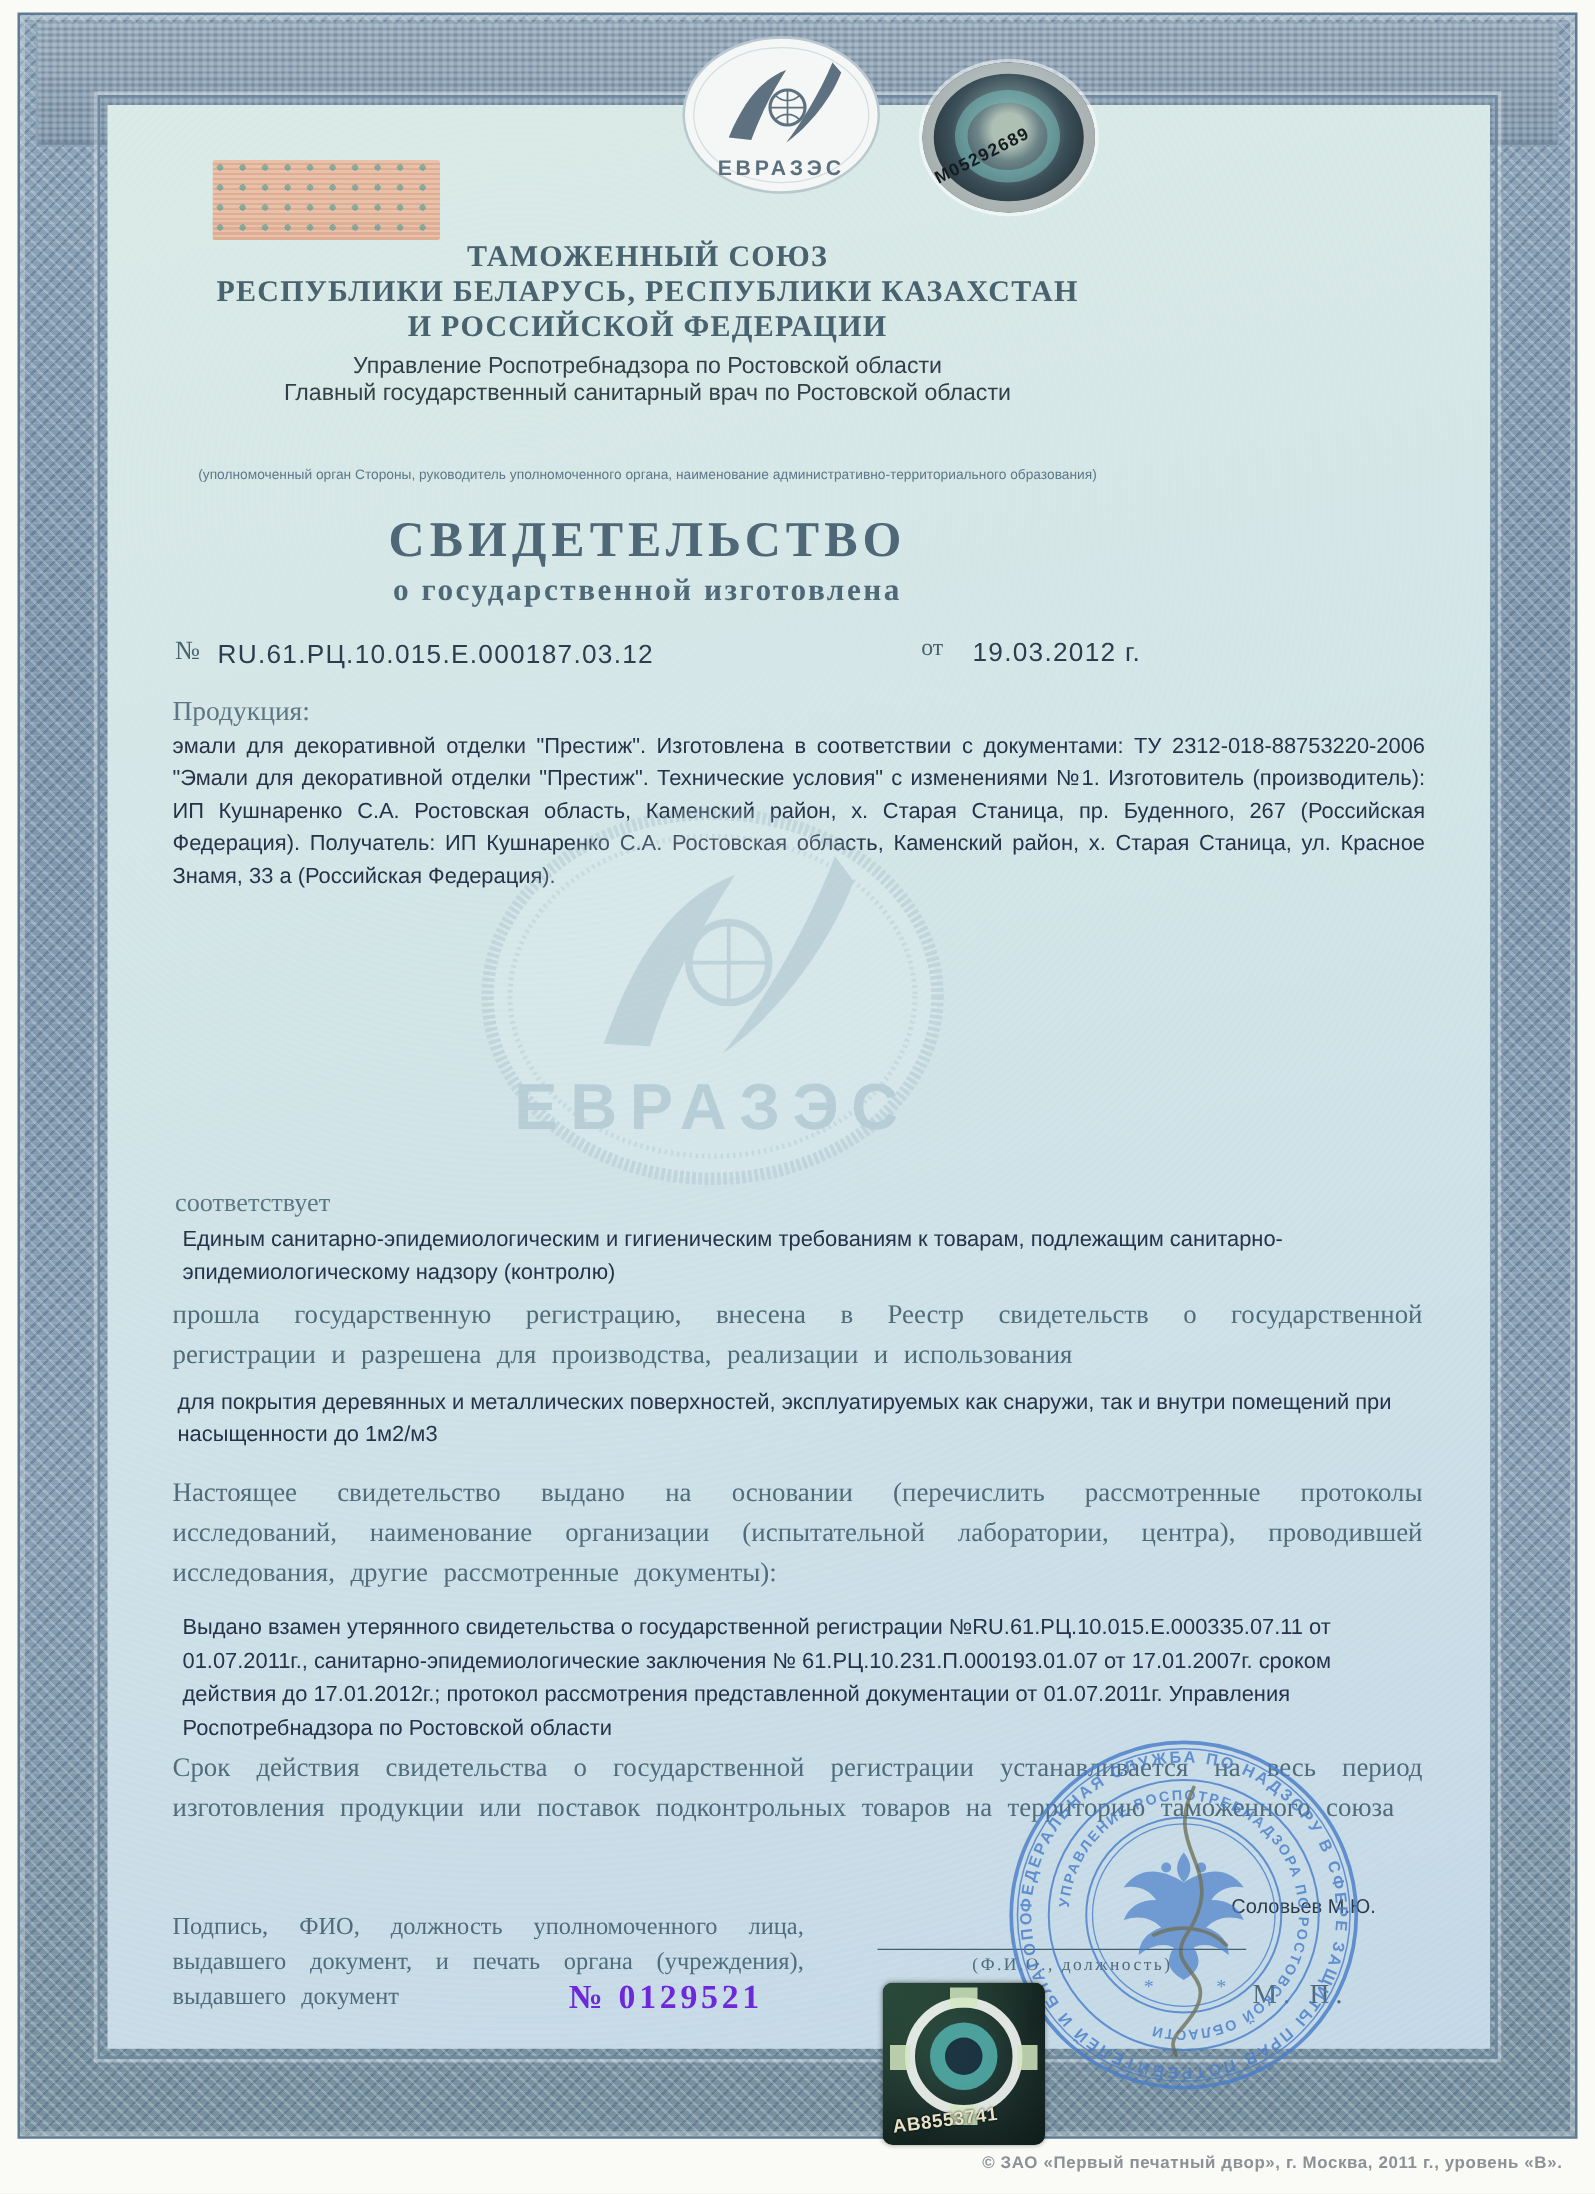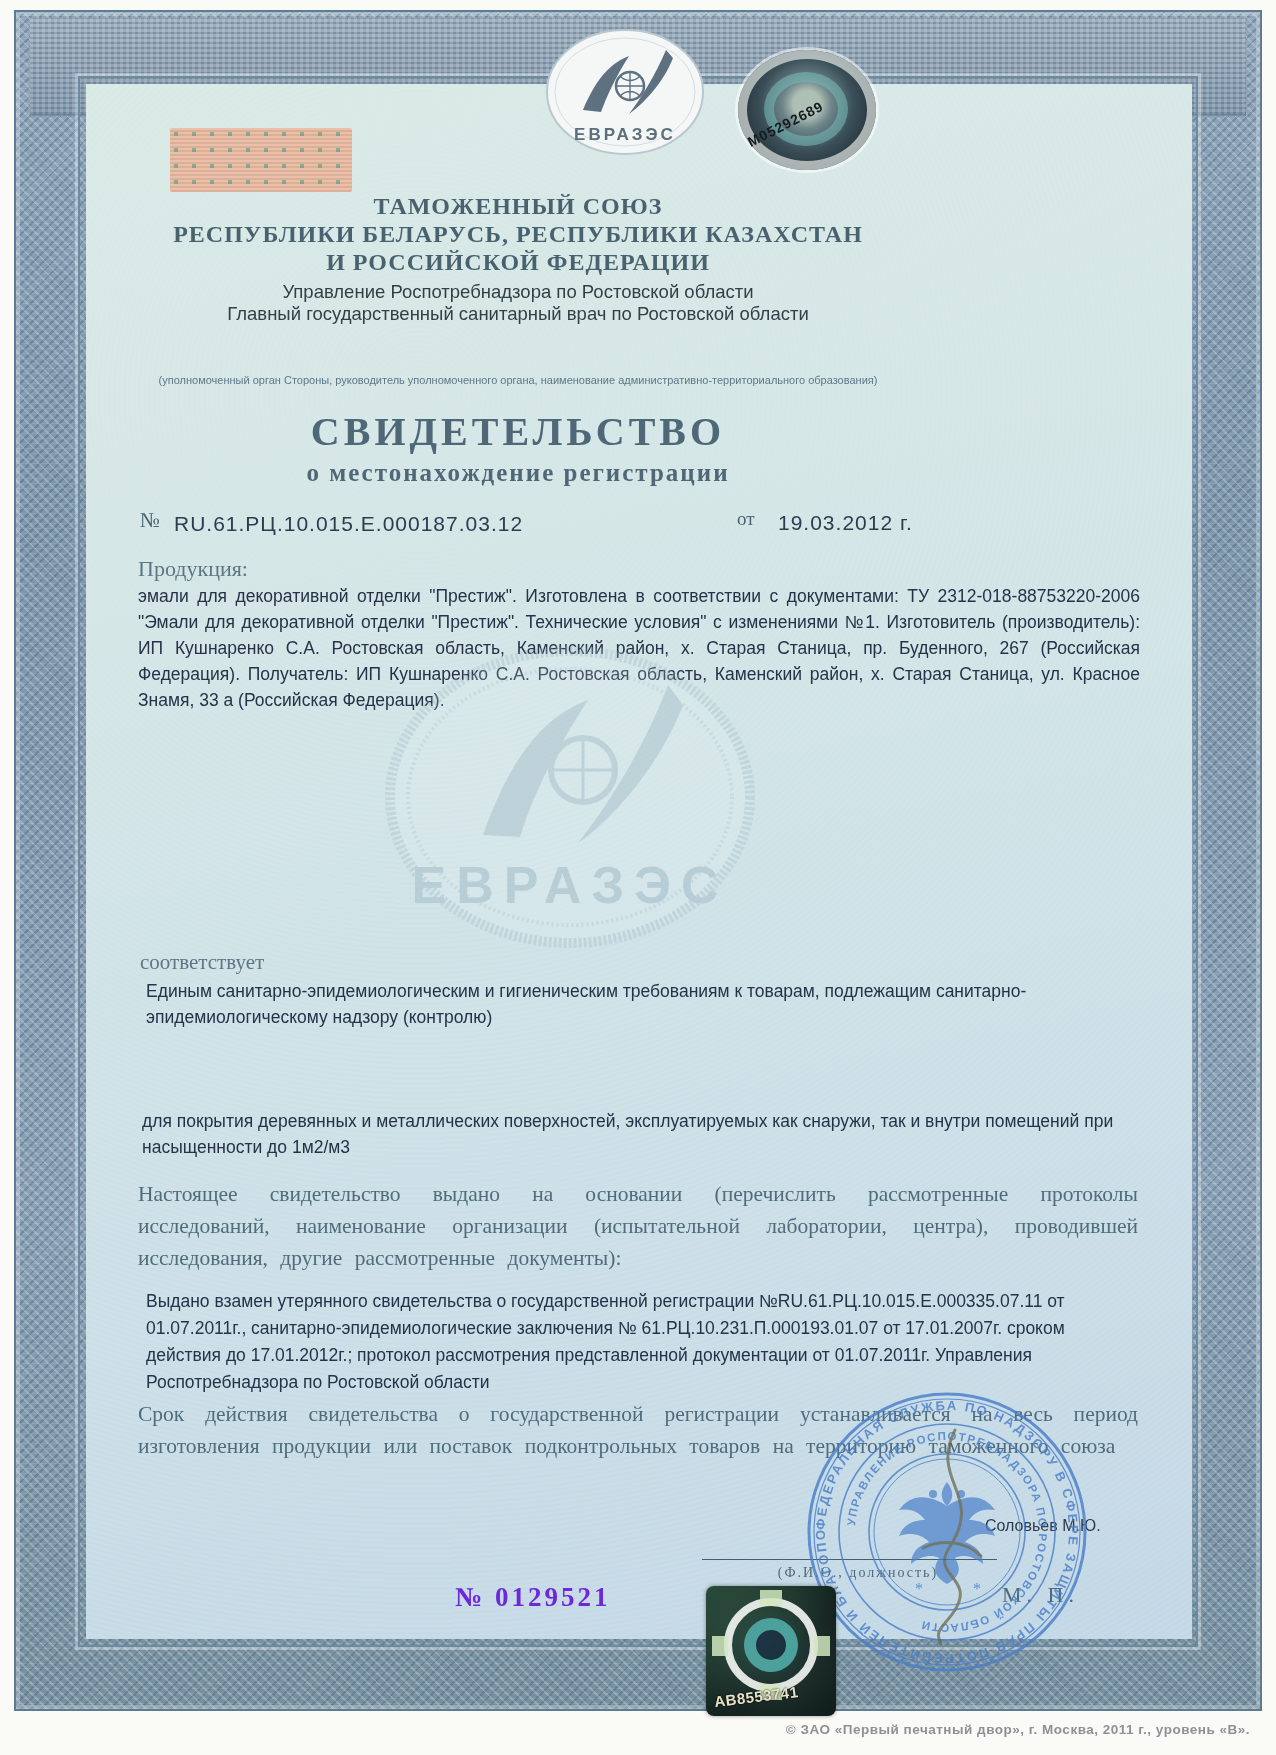--- a/index.html
+++ b/index.html
@@ -101,21 +101,21 @@
   </div>
 
   <div class="abs ctr serif hdr" style="top:193px;">ТАМОЖЕННЫЙ СОЮЗ</div>
   <div class="abs ctr serif hdr" style="top:221px;">РЕСПУБЛИКИ БЕЛАРУСЬ, РЕСПУБЛИКИ КАЗАХСТАН</div>
   <div class="abs ctr serif hdr" style="top:249px;">И РОССИЙСКОЙ ФЕДЕРАЦИИ</div>
   <div class="abs ctr auth" style="top:281px;">Управление Роспотребнадзора по Ростовской области</div>
   <div class="abs ctr auth" style="top:303px;">Главный государственный санитарный врач по Ростовской области</div>
   <div class="abs ctr cap" style="top:374px;">(уполномоченный орган Стороны, руководитель уполномоченного органа, наименование административно-территориального образования)</div>
 
   <div class="abs ctr serif title1" style="top:408px;">СВИДЕТЕЛЬСТВО</div>
-  <div class="abs ctr serif title2" style="top:459px;">о местонахождение регистрации</div>
+  <div class="abs ctr serif title2" style="top:459px;">о государственной изготовлена</div>
 
   <div class="abs serif" style="left:140px;top:508px;font-size:21px;color:#49626f;">№</div>
   <div class="abs num" style="left:174px;top:512px;">RU.61.РЦ.10.015.Е.000187.03.12</div>
   <div class="abs serif" style="left:737px;top:508px;font-size:19px;color:#49626f;">от</div>
   <div class="abs num" style="left:778px;top:511px;">19.03.2012 г.</div>
 
   <div class="abs serif graylbl" style="left:138px;top:556px;">Продукция:</div>
   <div class="abs bodytxt" style="left:138px;top:583px;width:1002px;">эмали для декоративной отделки "Престиж". Изготовлена в соответствии с документами: ТУ 2312-018-88753220-2006 "Эмали для декоративной отделки "Престиж". Технические условия" с изменениями №1. Изготовитель (производитель): ИП Кушнаренко С.А. Ростовская область, Каменский район, х. Старая Станица, пр. Буденного, 267 (Российская Федерация).  Получатель: ИП Кушнаренко С.А. Ростовская область, Каменский район, х. Старая Станица, ул. Красное Знамя, 33 а (Российская Федерация).</div>
 
   <svg class="abs" style="left:378px;top:645px;opacity:.30;" width="385" height="305" viewBox="0 0 385 305">
@@ -124,27 +124,29 @@
     <path d="M105,190 C135,105 170,70 210,55 C175,110 155,150 142,192 Z" fill="#8fa9bb"></path>
     <path d="M290,40 C265,105 230,160 200,198 C230,178 280,125 305,60 Z" fill="#8fa9bb"></path>
     <circle cx="205" cy="125" r="32" fill="none" stroke="#8fa9bb" stroke-width="6"></circle>
     <path d="M173,125 h64 M205,93 v64" stroke="#8fa9bb" stroke-width="3" fill="none"></path>
     <text x="192" y="258" text-anchor="middle" font-family="Liberation Sans, sans-serif" font-size="52" font-weight="bold" letter-spacing="10" fill="#7e9fb4">ЕВРАЗЭС</text>
   </svg>
 
   <div class="abs serif graylbl" style="left:140px;top:950px;font-size:21px;">соответствует</div>
   <div class="abs bodytxt" style="left:146px;top:978px;width:985px;text-align:left;">Единым санитарно-эпидемиологическим и гигиеническим требованиям к товарам, подлежащим санитарно-эпидемиологическому надзору (контролю)</div>
 
+  <div class="abs serif serpar" style="left:138px;top:1035px;width:1000px;">прошла государственную регистрацию, внесена в Реестр свидетельств о государственной регистрации и разрешена для производства, реализации и использования</div>
   <div class="abs bodytxt" style="left:142px;top:1108px;width:990px;text-align:left;">для покрытия деревянных и металлических поверхностей, эксплуатируемых как снаружи, так и внутри помещений при насыщенности до 1м2/м3</div>
 
   <div class="abs serif serpar" style="left:138px;top:1178px;width:1000px;">Настоящее свидетельство выдано на основании (перечислить рассмотренные протоколы исследований, наименование организации (испытательной лаборатории, центра), проводившей исследования, другие рассмотренные документы):</div>
   <div class="abs bodytxt" style="left:146px;top:1288px;width:990px;text-align:left;line-height:27px;">Выдано взамен утерянного свидетельства о государственной регистрации №RU.61.РЦ.10.015.Е.000335.07.11 от 01.07.2011г., санитарно-эпидемиологические заключения № 61.РЦ.10.231.П.000193.01.07 от 17.01.2007г. сроком действия до 17.01.2012г.; протокол рассмотрения представленной документации от 01.07.2011г. Управления Роспотребнадзора по Ростовской области</div>
 
   <div class="abs serif serpar" style="left:138px;top:1398px;width:1000px;">Срок действия свидетельства о государственной регистрации устанавливается на весь период изготовления продукции или поставок подконтрольных товаров на территорию таможенного союза</div>
 
+  <div class="abs serif serpar" style="left:138px;top:1528px;width:505px;font-size:19.5px;line-height:28px;">Подпись, ФИО, должность уполномоченного лица, выдавшего документ, и печать органа (учреждения), выдавшего документ</div>
   <div class="abs redno" style="left:455px;top:1543px;">№ 0129521</div>
 
   <div class="abs sigline" style="left:702px;top:1559px;width:295px;"></div>
   <div class="abs serif" style="left:738px;top:1565px;width:240px;text-align:center;font-size:14px;
        letter-spacing:2px;color:#4f6a79;">(Ф.И.О.,  должность)</div>
   <div class="abs" style="left:985px;top:1517px;font-size:16px;color:#2c3a47;">Соловьев М.Ю.</div>
   <div class="abs serif" style="left:1002px;top:1582px;font-size:22px;letter-spacing:5px;color:#4f6a79;">М.  П.</div>
 
   <svg class="abs" style="left:797px;top:1382px;opacity:.82;" width="300" height="300" viewBox="0 0 300 300">
     <defs>

